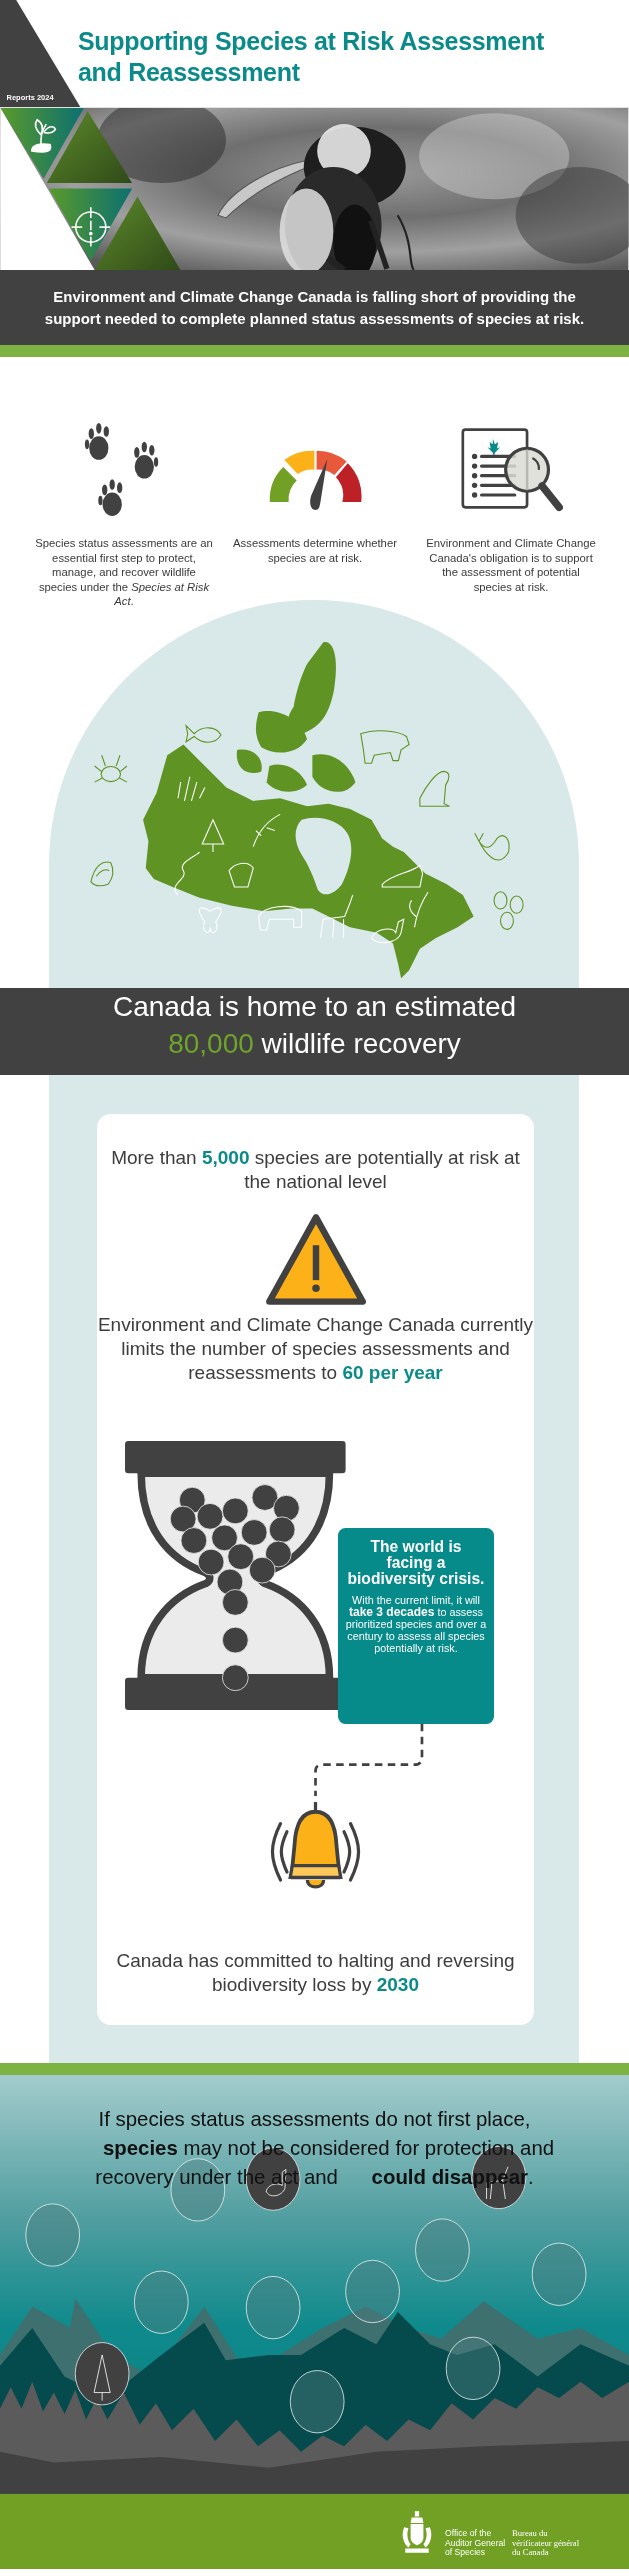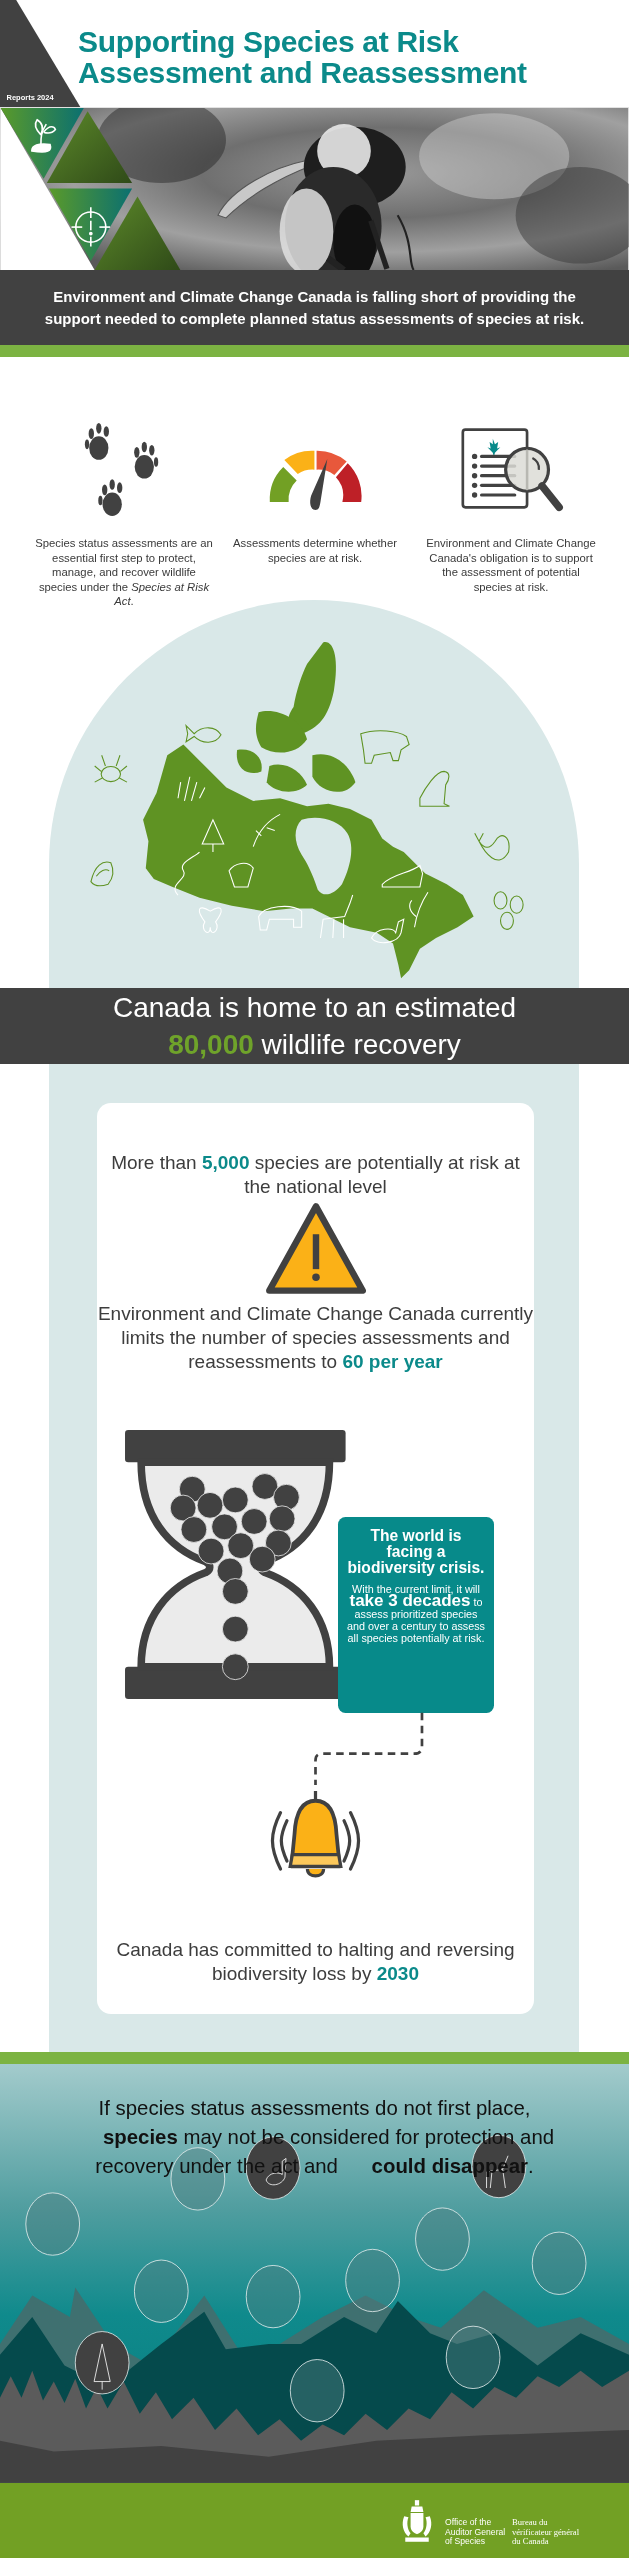--- a/index.html
+++ b/index.html
@@ -2,21 +2,21 @@
 <html style="font-size:8.6px"><head>
 <meta charset="utf-8">
 <style>
   * { box-sizing: border-box; margin: 0; padding: 0; }
   html, body { width: 629px; background: #ffffff; }
   body { font-family: "Liberation Sans", "DejaVu Sans", sans-serif; color: #404040; position: relative; overflow-x: hidden; }
 
   
   .header { position: relative; width: 629px; height: 108px; background: #fff; }
   .header-wedge { position: absolute; left: 0; top: 0; width: 82px; height: 108px; }
-  .header-title { position: absolute; left: 78px; top: 26px; width: 516px; font-size: 30px; font-weight: bold; line-height: 31px; color: #0b8a8a; letter-spacing: -0.3px; }
+  .header-title { position: absolute; left: 78px; top: 26px; width: 516px; font-size: 25px; font-weight: bold; line-height: 31px; color: #0b8a8a; letter-spacing: -0.3px; }
   .reports-label { position: absolute; left: 6.5px; top: 93px; font-size: 7.5px; font-weight: bold; color: #fff; }
   .header-sep { position: absolute; left: 0; top: 107px; width: 629px; height: 1.6px; background: #e2e2e2; }
 
   
   .hero { position: relative; width: 629px; height: 162px; overflow: hidden; background: #fff; }
   .hero svg { position: absolute; left: 0; top: 0; }
 
   
   .banner { width: 629px; height: 75px; background: #414141; display: flex; align-items: center; justify-content: center; text-align: center; padding: 0 32px; }
   .banner p { color: #fff; font-size: 15px; font-weight: bold; line-height: 22px; }
@@ -29,38 +29,38 @@
   .fact p { margin-top: 18.3px; font-size: 11.3px; line-height: 14.5px; color: #3a3a3a; }
   .fact-1 { left: 35px; }
   .fact-2 { left: 226px; }
   .fact-3 { left: 422px; }
 
   
   .pale-column { position: absolute; left: 49px; top: 600px; width: 530px; height: 1483px; background: #d9e8e8; border-radius: 265px 265px 0 0; }
   .map-section { position: relative; width: 629px; height: 394px; }
   .map-svg { position: absolute; left: 49px; top: 0; }
 
-  .stat-banner { position: relative; width: 629px; height: 76px; background: #414141; display: flex; align-items: center; justify-content: center; text-align: center; }
+  .stat-banner { position: relative; width: 629px; height: 87px; background: #414141; display: flex; align-items: flex-start; justify-content: center; text-align: center; }
   .stat-banner p { color: #fff; font-size: 28px; line-height: 37px; font-weight: normal; }
-  .stat-banner .hl-green { color: #6fa32a; font-weight: bold; margin-top: 28px; }
+  .stat-banner .hl-green { color: #6fa32a; font-weight: normal; margin-top: 28px; }
 
   
   .card-area { position: relative; width: 629px; height: 988px; }
   .card { position: absolute; left: 97px; top: 39px; width: 437px; height: 911px; background: #fff; border-radius: 14px; }
   .card-text { position: absolute; left: 0; width: 437px; text-align: center; font-size: 19px; line-height: 24px; color: #3d3d3d; }
   .hl-teal { color: #0b8a8a; font-weight: bold; }
-  .card-t1 { top: 32px; margin-top: 16px; }
+  .card-t1 { top: 32px; }
   .card-t2 { top: 199px; }
   .card-t3 { top: 835px; }
   .warn { position: absolute; left: 168px; top: 99px; }
   .hourglass { position: absolute; left: 28px; top: 327px; }
   .crisis-box { position: absolute; left: 241px; top: 414px; width: 156px; height: 196px; background: #078a8a; border-radius: 7.5px; color: #fff; text-align: center; padding: 10.8px 7.5px; }
   .crisis-title { font-size: 15.6px; font-weight: bold; line-height: 16px; }
   .crisis-body { margin-top: 7.5px; font-size: 10.8px; line-height: 12px; }
-  .crisis-body b { font-weight: bold; font-size: 17px; }
+  .crisis-body b { font-weight: bold; font-size: 12px; }
   .connector { position: absolute; left: 0; top: 0; pointer-events: none; }
   .bell { position: absolute; left: 162px; top: 688px; }
 
   
   .green-bar-2 { width: 629px; height: 12px; background: #7cb342; position: relative; }
   .bottom { position: relative; width: 629px; height: 419px; background: linear-gradient(#a3cbcc 0%, #4f9d9f 35%, #0f8a8c 60%, #087a7c 100%); overflow: hidden; }
   .bottom-text { position: absolute; left: 0; top: 30px; width: 629px; text-align: center; font-size: 20.4px; line-height: 29px; color: #111; }
   .bottom-text b { font-weight: bold; margin-left: 28px; }
   .bottom svg { position: absolute; left: 0; top: 0; }
 

